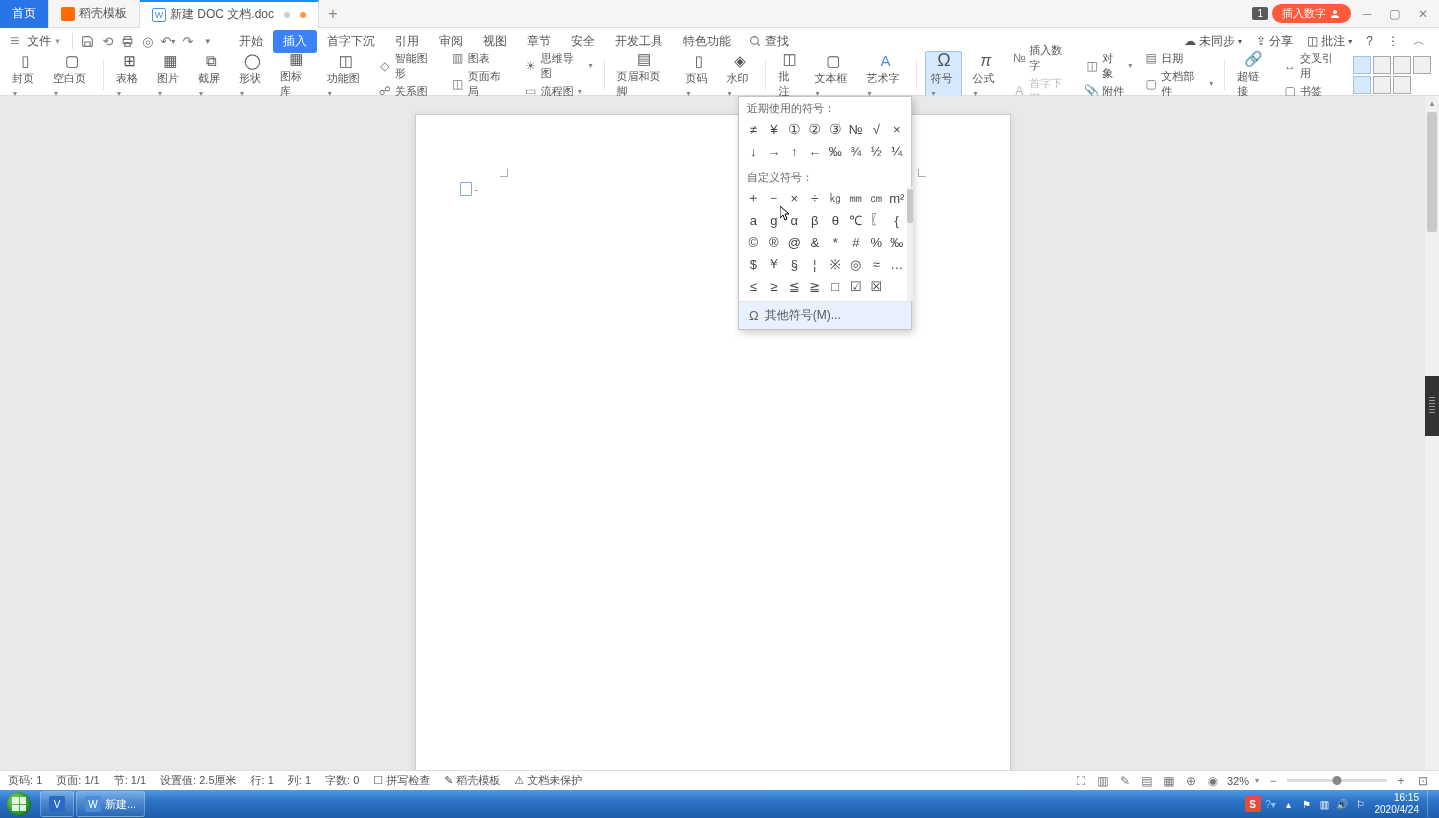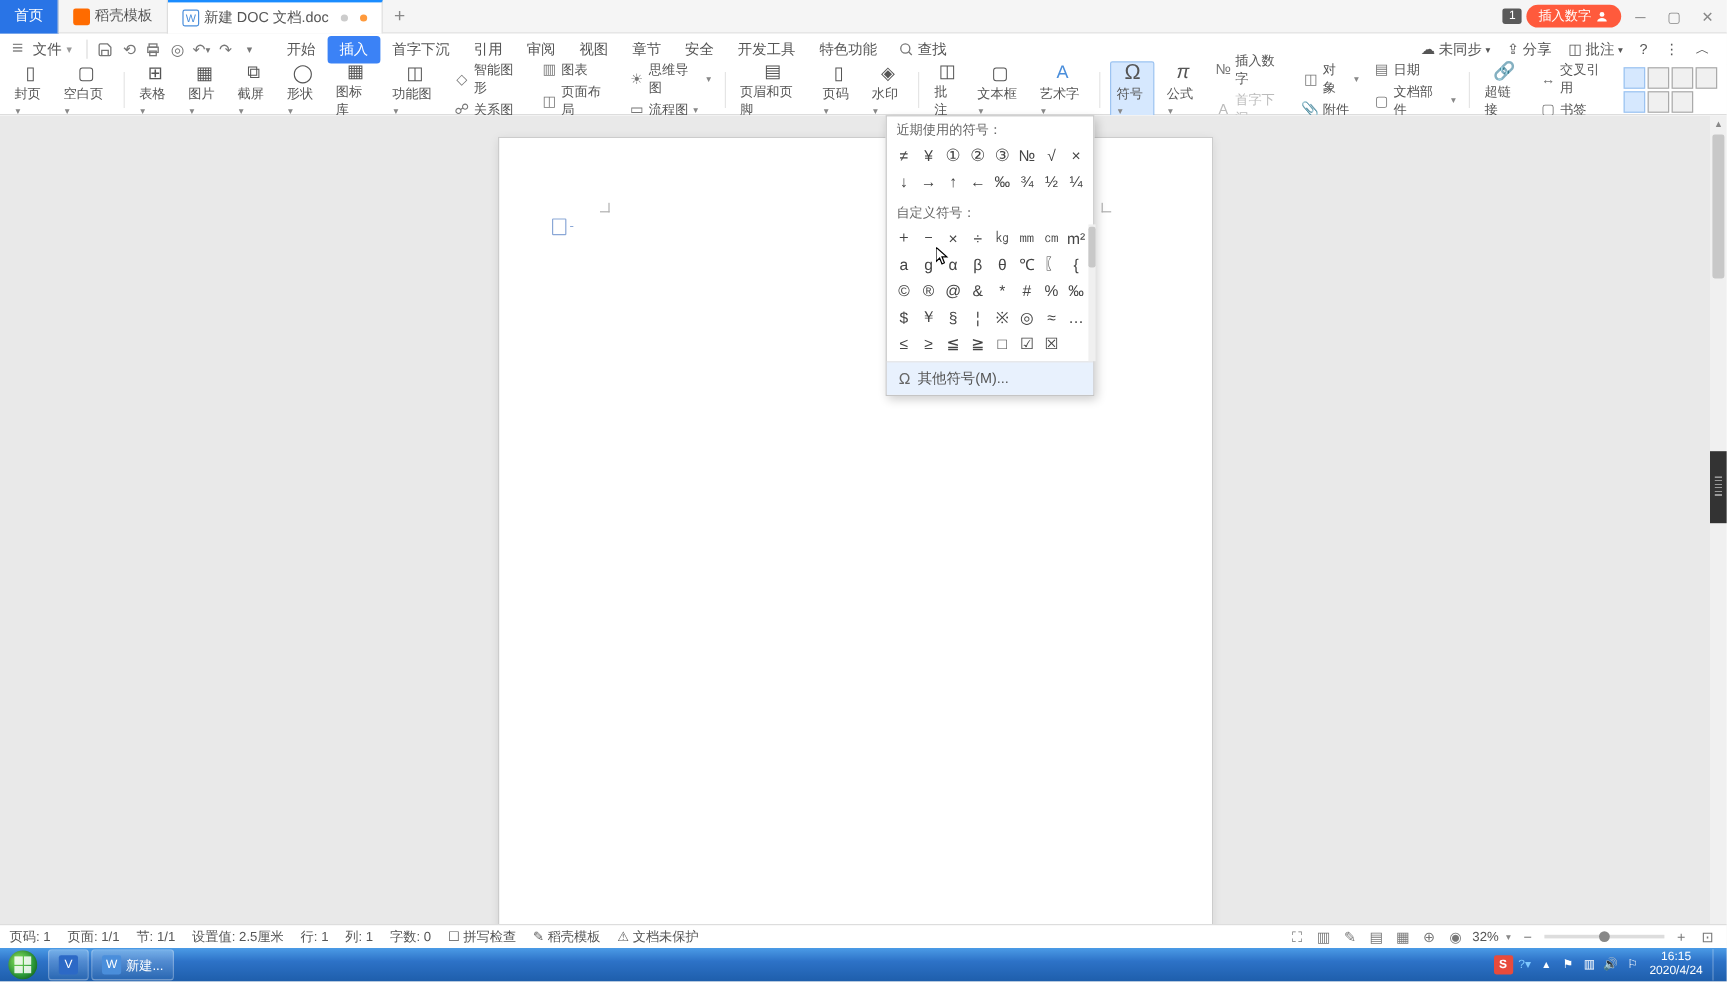--- a/index.html
+++ b/index.html
@@ -90,21 +90,21 @@
 
 
 .taskbar { position: absolute; bottom: 0; left: 0; right: 0; height: 28px; background: linear-gradient(180deg,#4b9be6,#2d72c7 40%,#1e5eab); display: flex; align-items: center; }
 .start-orb { width: 38px; height: 28px; display: flex; align-items: center; justify-content: center; cursor: pointer; }
 .start-orb .orb { width: 24px; height: 24px; border-radius: 50%; background: radial-gradient(circle at 30% 30%, #7ed957, #2c9c3a 60%, #126b1e); box-shadow: inset 0 0 4px rgba(0,0,0,0.3); display: grid; grid-template-columns: 1fr 1fr; grid-template-rows: 1fr 1fr; gap: 1px; padding: 5px; }
 .start-orb .orb span { background: rgba(255,255,255,0.85); }
 .task-item { height: 26px; display: flex; align-items: center; gap: 4px; padding: 0 8px; margin-left: 2px; background: linear-gradient(180deg,rgba(255,255,255,0.25),rgba(255,255,255,0.05)); border: 1px solid rgba(255,255,255,0.25); border-radius: 3px; color: #fff; font-size: 11px; cursor: pointer; }
 .task-item .ti-icon { width: 16px; height: 16px; background: #3a7fd4; border-radius: 2px; display: flex; align-items: center; justify-content: center; font-size: 10px; }
 .tray { margin-left: auto; display: flex; align-items: center; gap: 2px; padding-right: 2px; color: #fff; font-size: 10px; }
 .tray .ti { width: 16px; height: 16px; display: flex; align-items: center; justify-content: center; cursor: pointer; }
-.tray .clock { text-align: center; line-height: 12px; padding: 0 4px; }
+.tray .clock { text-align: right; line-height: 12px; padding: 0 4px; }
 .tray .show-desktop { width: 10px; height: 26px; border-left: 1px solid rgba(255,255,255,0.3); margin-left: 2px; cursor: pointer; }
 </style>
 </head>
 <body>
 
 <div class="titlebar">
   <div class="tab home">
       <span>首页</span>
     </div>
   <div class="tab">

